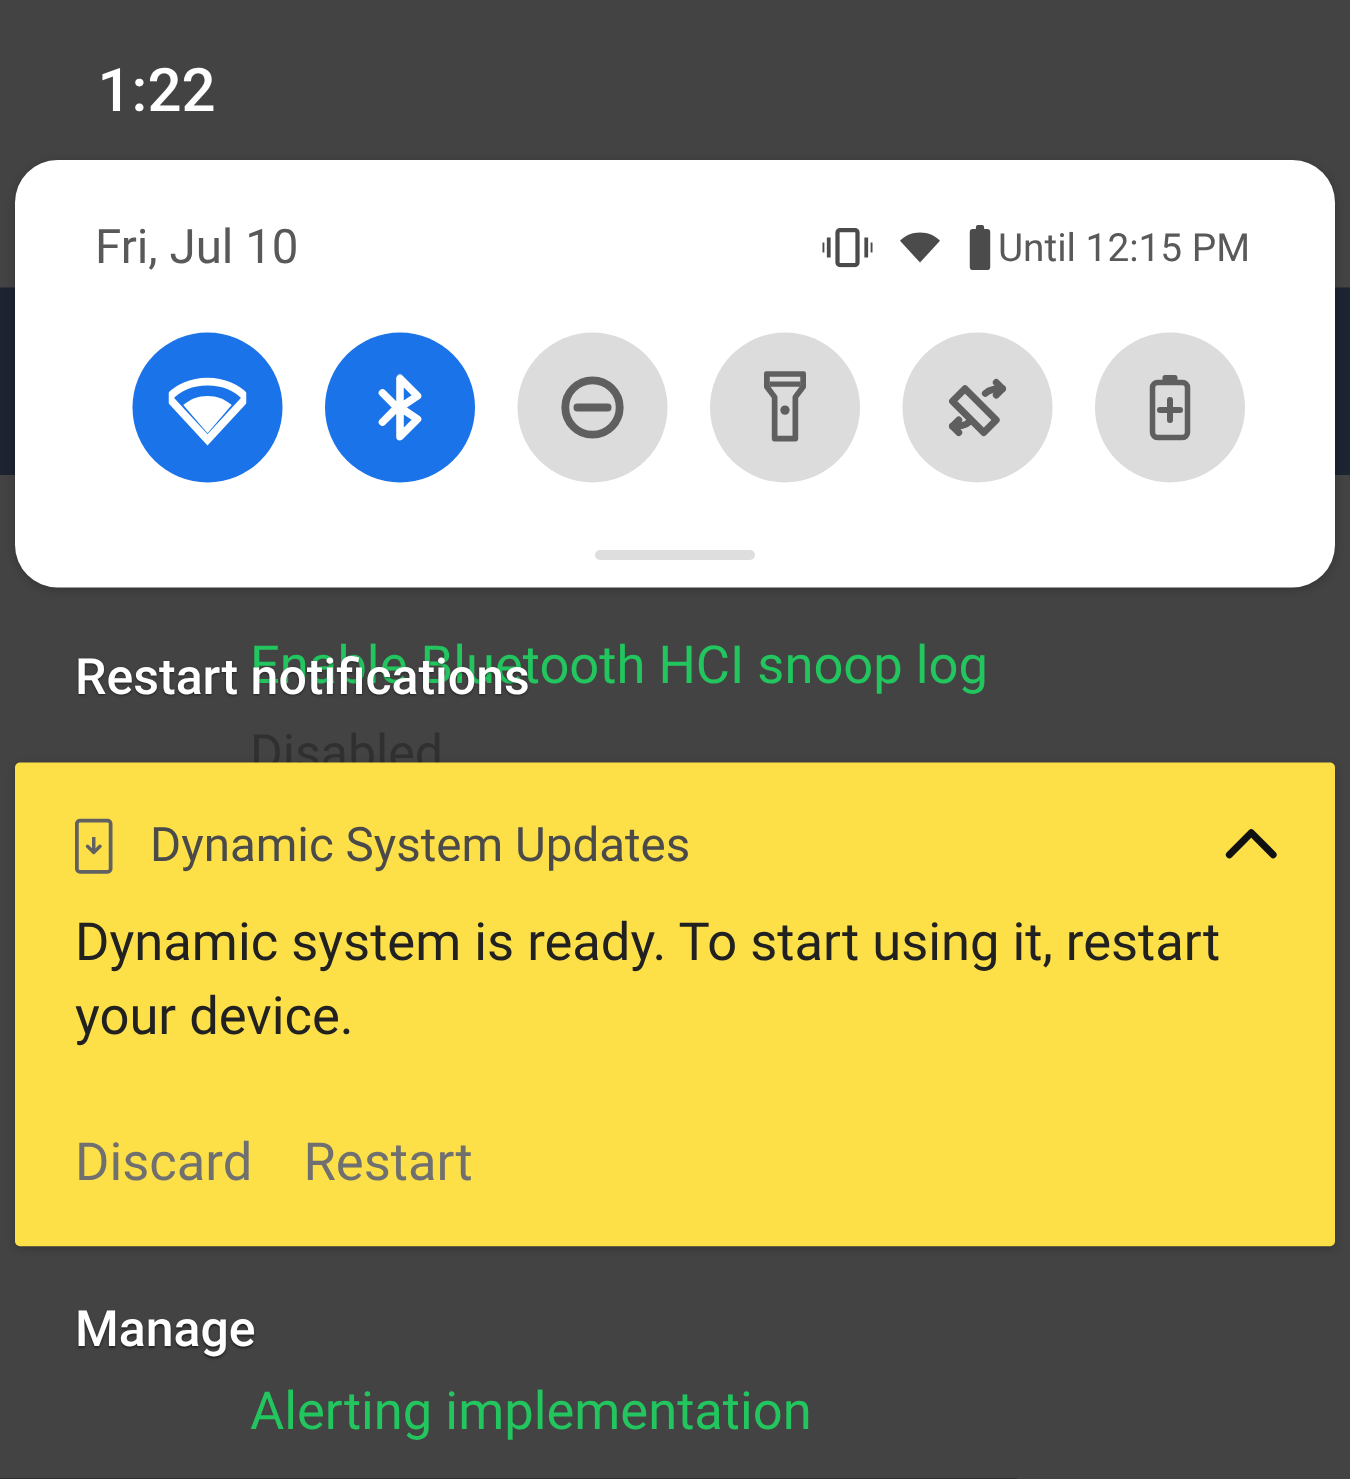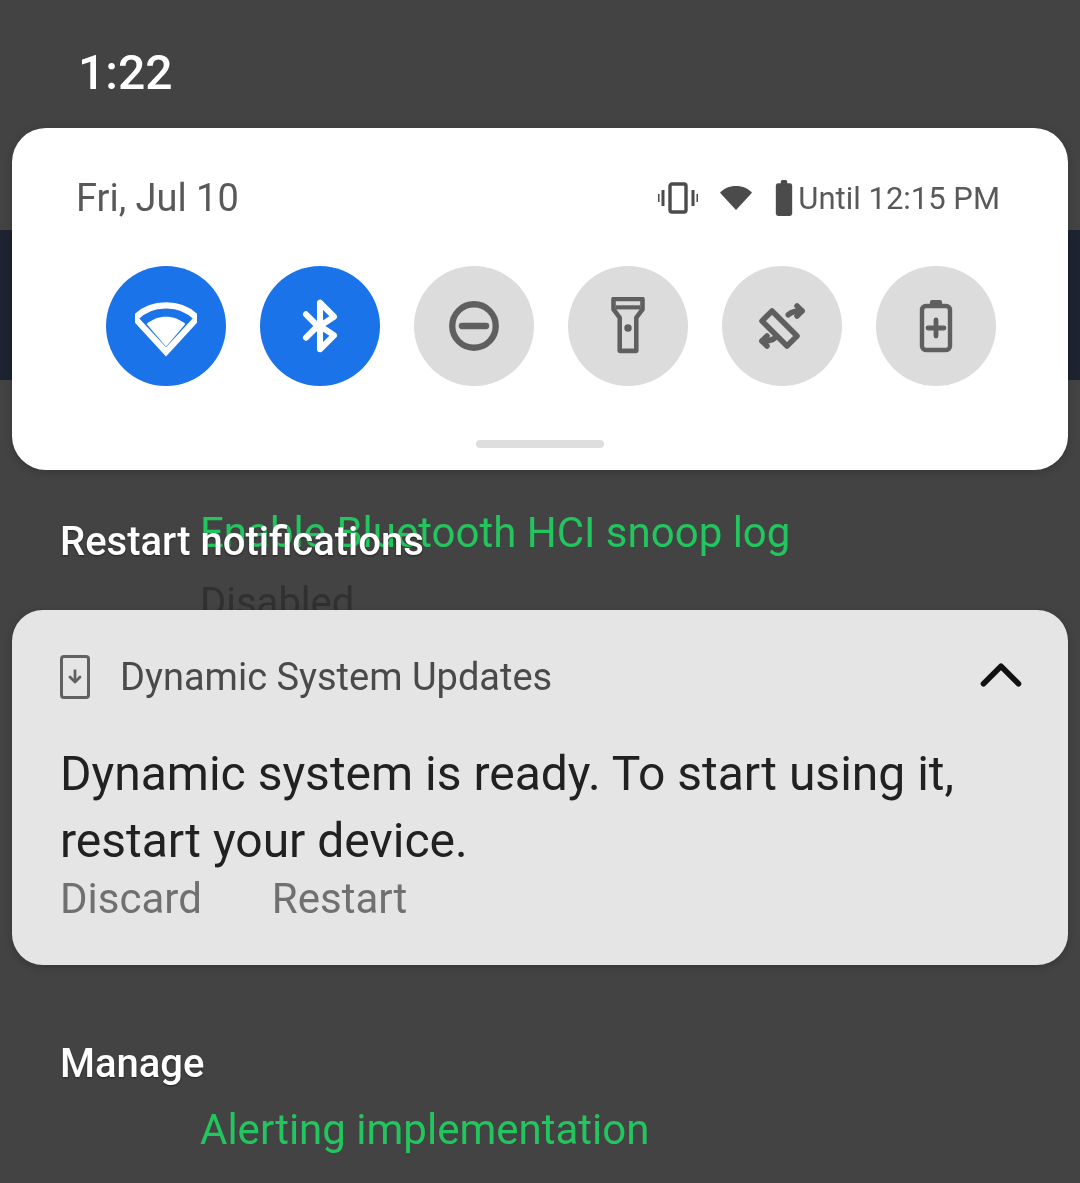--- a/index.html
+++ b/index.html
@@ -118,22 +118,22 @@
   }
   .alerting-label { top: 518px; }
   .manage-label { top: 1040px; }
 
   
   .notif-card {
     position: absolute;
     top: 610px;
     left: 12px;
     right: 12px;
-    background: #e5e5e5;
-    border-radius: 31px;
+    background: #fde047;
+    border-radius: 4px;
     padding: 42px 42px 42px 48px;
     box-shadow: 0 2px 8px rgba(0,0,0,0.2);
   }
   .notif-header {
     display: flex;
     align-items: center;
     gap: 30px;
   }
   .notif-app-icon {
     width: 30px; height: 44px;
@@ -149,29 +149,30 @@
     font-size: 38px;
     color: #4a4a4a;
   }
   .notif-collapse {
     margin-left: auto;
     width: 50px; height: 50px;
     display: flex; align-items:center; justify-content:center;
     cursor: pointer;
   }
   .notif-body {
-    margin-top: 38px;
-    font-size: 48px;
+    margin-top: 24px;
+    font-size: 42px;
     line-height: 1.4;
     color: #212121;
     font-weight: 400;
   }
   .notif-actions {
     display: flex;
-    gap: 70px;
+    gap: 41px;
+    margin-top: 62px;
   }
   .notif-action {
     font-size: 42px;
     color: #707070;
     font-weight: 400;
     cursor: pointer;
   }
 
   
   .st-ico { display:inline-flex; align-items:center; justify-content:center; }

